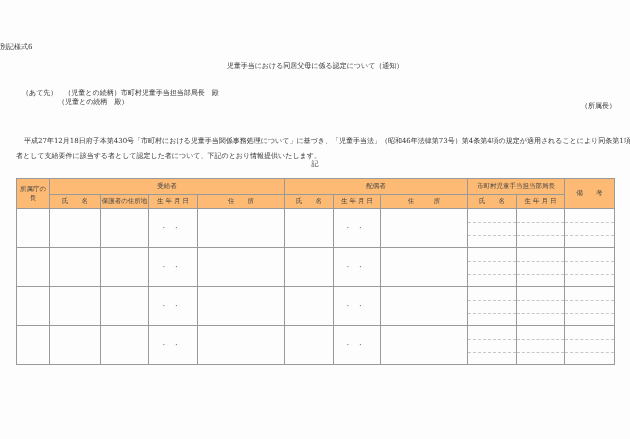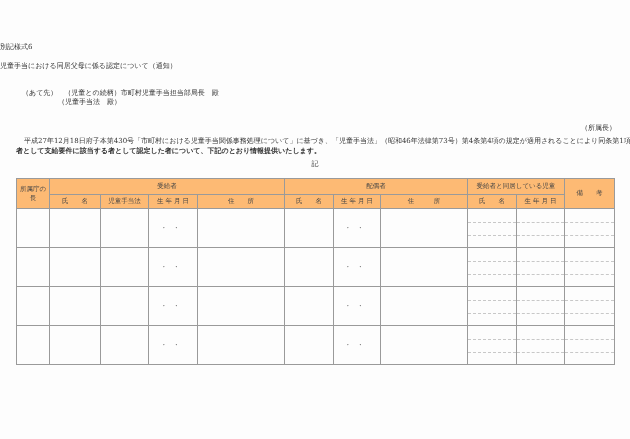--- a/index.html
+++ b/index.html
@@ -1,45 +1,45 @@
 <!DOCTYPE html>
 <html><head>
 <meta charset="utf-8">
 <style>
   html, body { margin:0; padding:0; background:#fdfdfd; }
   body { width:630px; height:439px; position:relative; overflow:hidden;
          font-family: "DejaVu Serif", "Liberation Serif", serif; color:#333; font-size:7px; }
   .abs { position:absolute; white-space:nowrap; line-height:9px; }
   #form-label { left:0; top:43px; }
-  #doc-title { left:0; width:630px; top:62px; }
+  #doc-title { left:0; width:630px; text-align:center; top:62px; }
   #addr1 { left:22px; top:89px; }
   #addr2 { left:58px; top:98px; }
-  #sender { right:14px; top:124px; }
+  #sender { right:14px; top:102px; }
   #body1 { left:16px; top:137px; text-indent:8px; width:600px; }
-  #body2 { left:16px; top:146px;font-weight:bold; }
+  #body2 { left:16px; top:152px; }
   #ki { left:0; width:630px; text-align:center; top:160px; }
 
   #tbl { position:absolute; left:16px; top:178px; border-collapse:collapse; table-layout:fixed; }
   #tbl th, #tbl td { border:1px solid #9a9a9a; padding:0; font-weight:normal; text-align:center;
                      font-size:6.5px; color:#444; }
   #tbl thead th { background:#fdba74; }
   #tbl thead tr.h1 th { height:15px; }
   #tbl thead tr.h2 th { height:13px; }
   #tbl tbody td { height:38px; background:#fdfdfd; position:relative; }
   .dots { letter-spacing:6px; font-size:8px; color:#222; padding-left:18px; }
   .dotted { position:absolute; left:0; right:0; border-top:1px dashed #c8c8c8; height:0; }
   .d1 { top:13px; } .d2 { top:26px; }
 </style>
 </head>
 <body>
 
 <div class="abs" id="form-label">別記様式6</div>
 <div class="abs" id="doc-title">児童手当における同居父母に係る認定について（通知）</div>
 <div class="abs" id="addr1">（あて先）　（児童との続柄）市町村児童手当担当部局長　殿</div>
-<div class="abs" id="addr2">（児童手当法　殿）</div>
+<div class="abs" id="addr2">（児童との続柄　殿）</div>
 <div class="abs" id="sender">（所属長）</div>
 <div class="abs" id="body1">平成27年12月18日府子本第430号「市町村における児童手当関係事務処理について」に基づき、「児童手当法」（昭和46年法律第73号）第4条第4項の規定が適用されることにより同条第1項第1号に掲げる</div>
 <div class="abs" id="body2">者として支給要件に該当する者として認定した者について、下記のとおり情報提供いたします。</div>
 <div class="abs" id="ki">記</div>
 
 <table id="tbl">
   <colgroup>
     <col style="width:33px">
       <col style="width:51px">
       <col style="width:48px">
@@ -50,26 +50,26 @@
       <col style="width:87px">
     <col style="width:49px">
       <col style="width:48px">
       <col style="width:50px">
   </colgroup>
   <thead>
     <tr class="h1">
       <th rowspan="2">所属庁の長</th>
       <th colspan="4">受給者</th>
       <th colspan="3">配偶者</th>
-      <th colspan="2">受給者と同居している児童</th>
+      <th colspan="2">市町村児童手当担当部局長</th>
       <th rowspan="2">備　　考</th>
     </tr>
     <tr class="h2">
       <th>氏　　名</th>
-      <th>児童手当法</th>
+      <th>保護者の住所地</th>
       <th>生 年 月 日</th>
       <th>住　　所</th>
       <th>氏　　名</th>
       <th>生 年 月 日</th>
       <th>住　　　所</th>
       <th>氏　　名</th>
       <th>生 年 月 日</th>
     </tr>
   </thead>
   <tbody>

